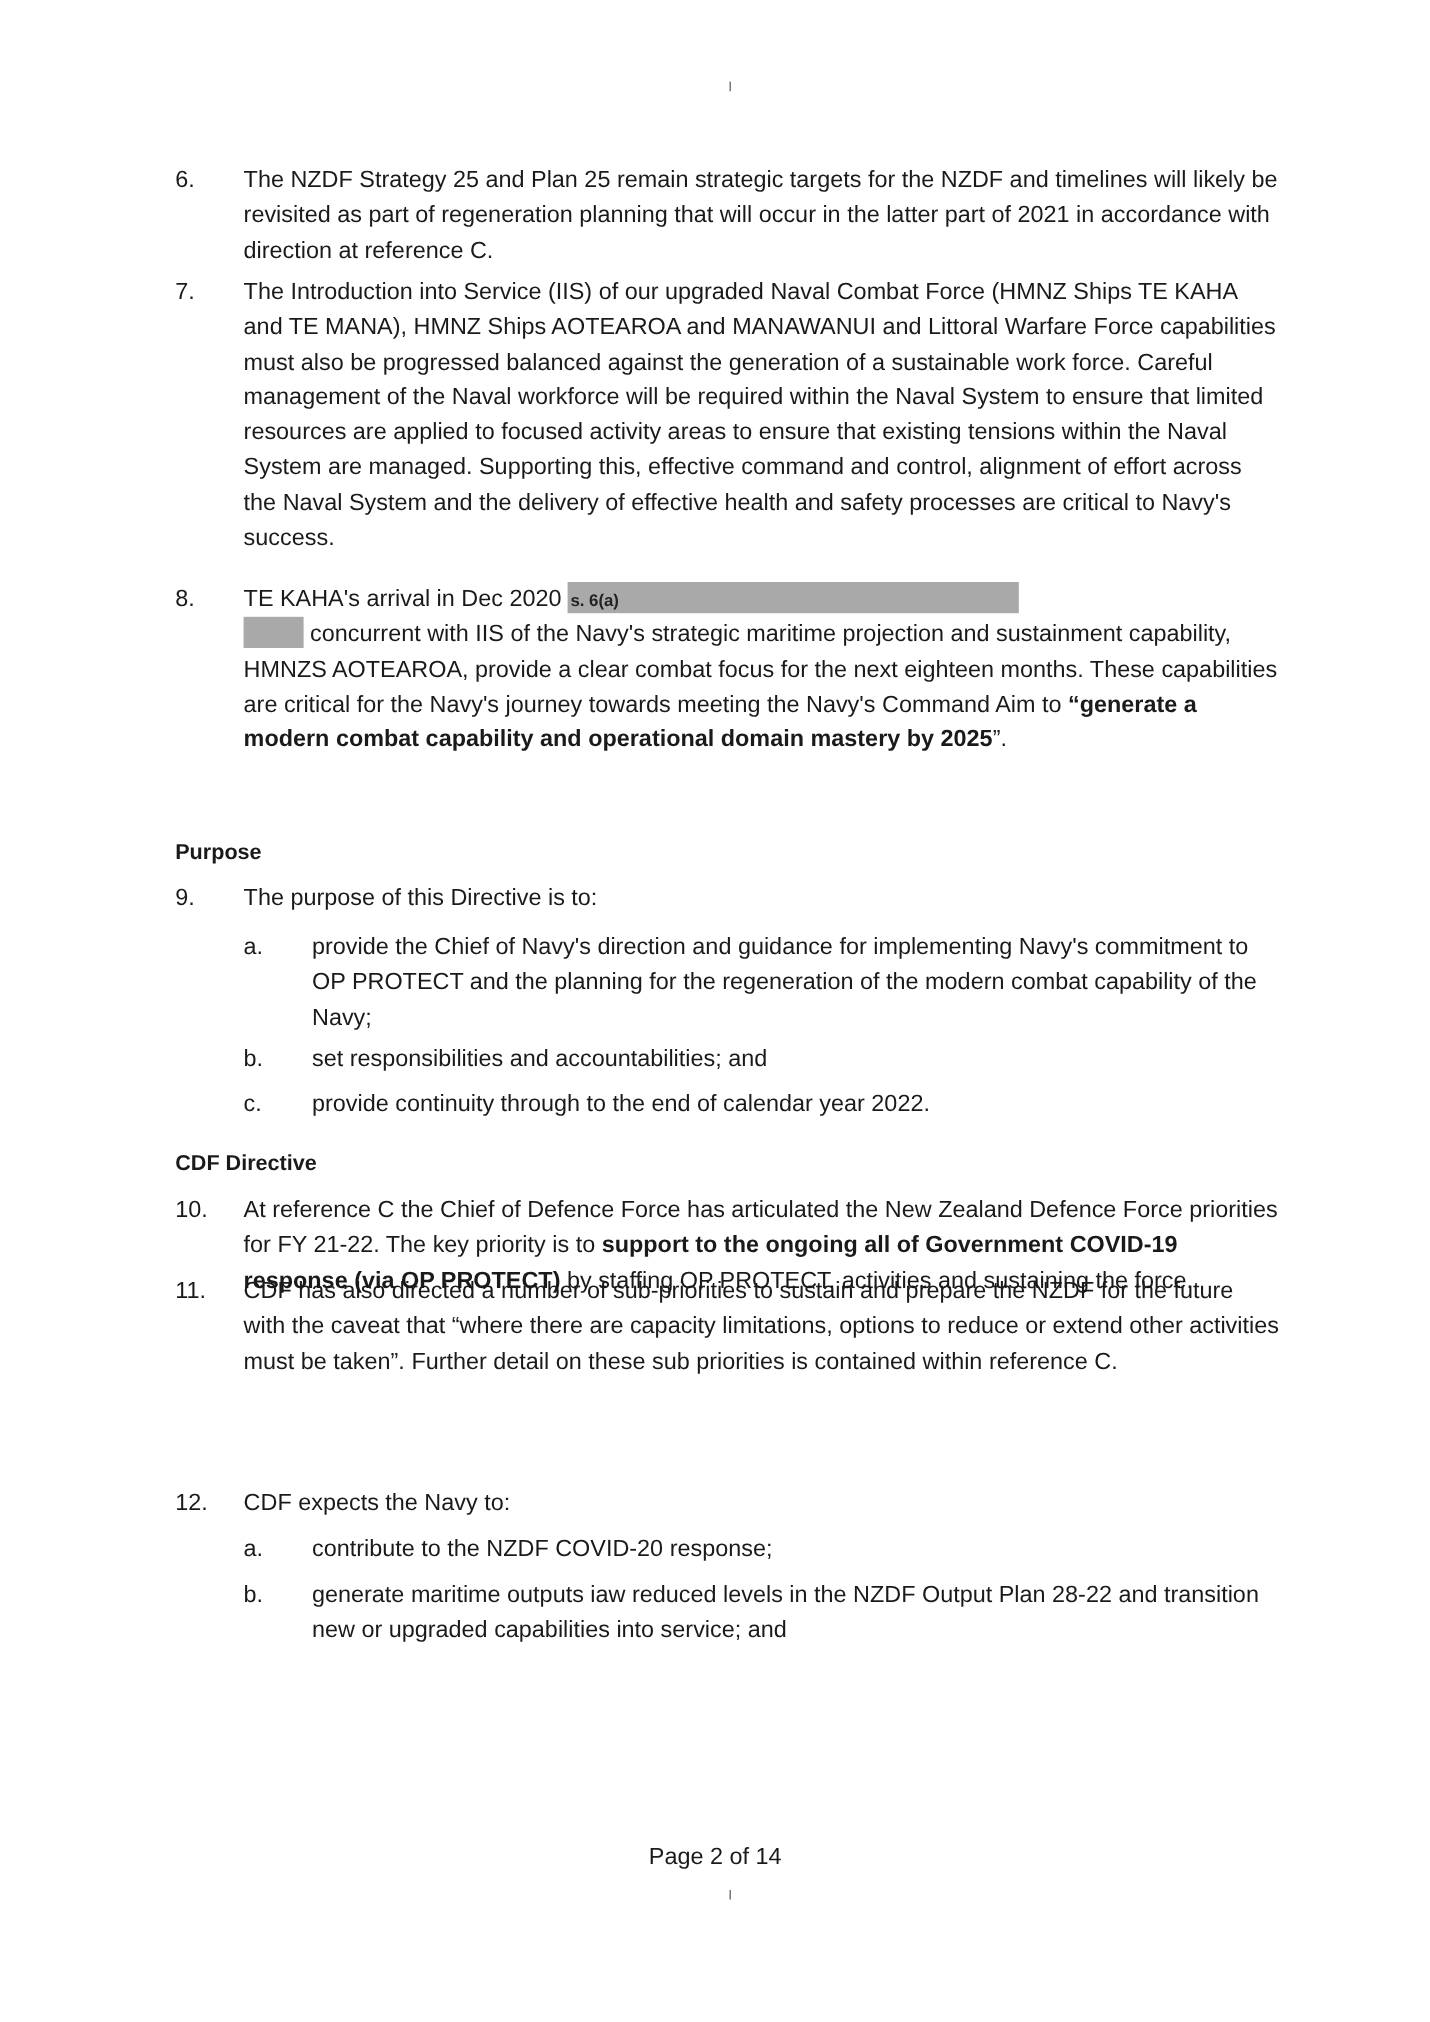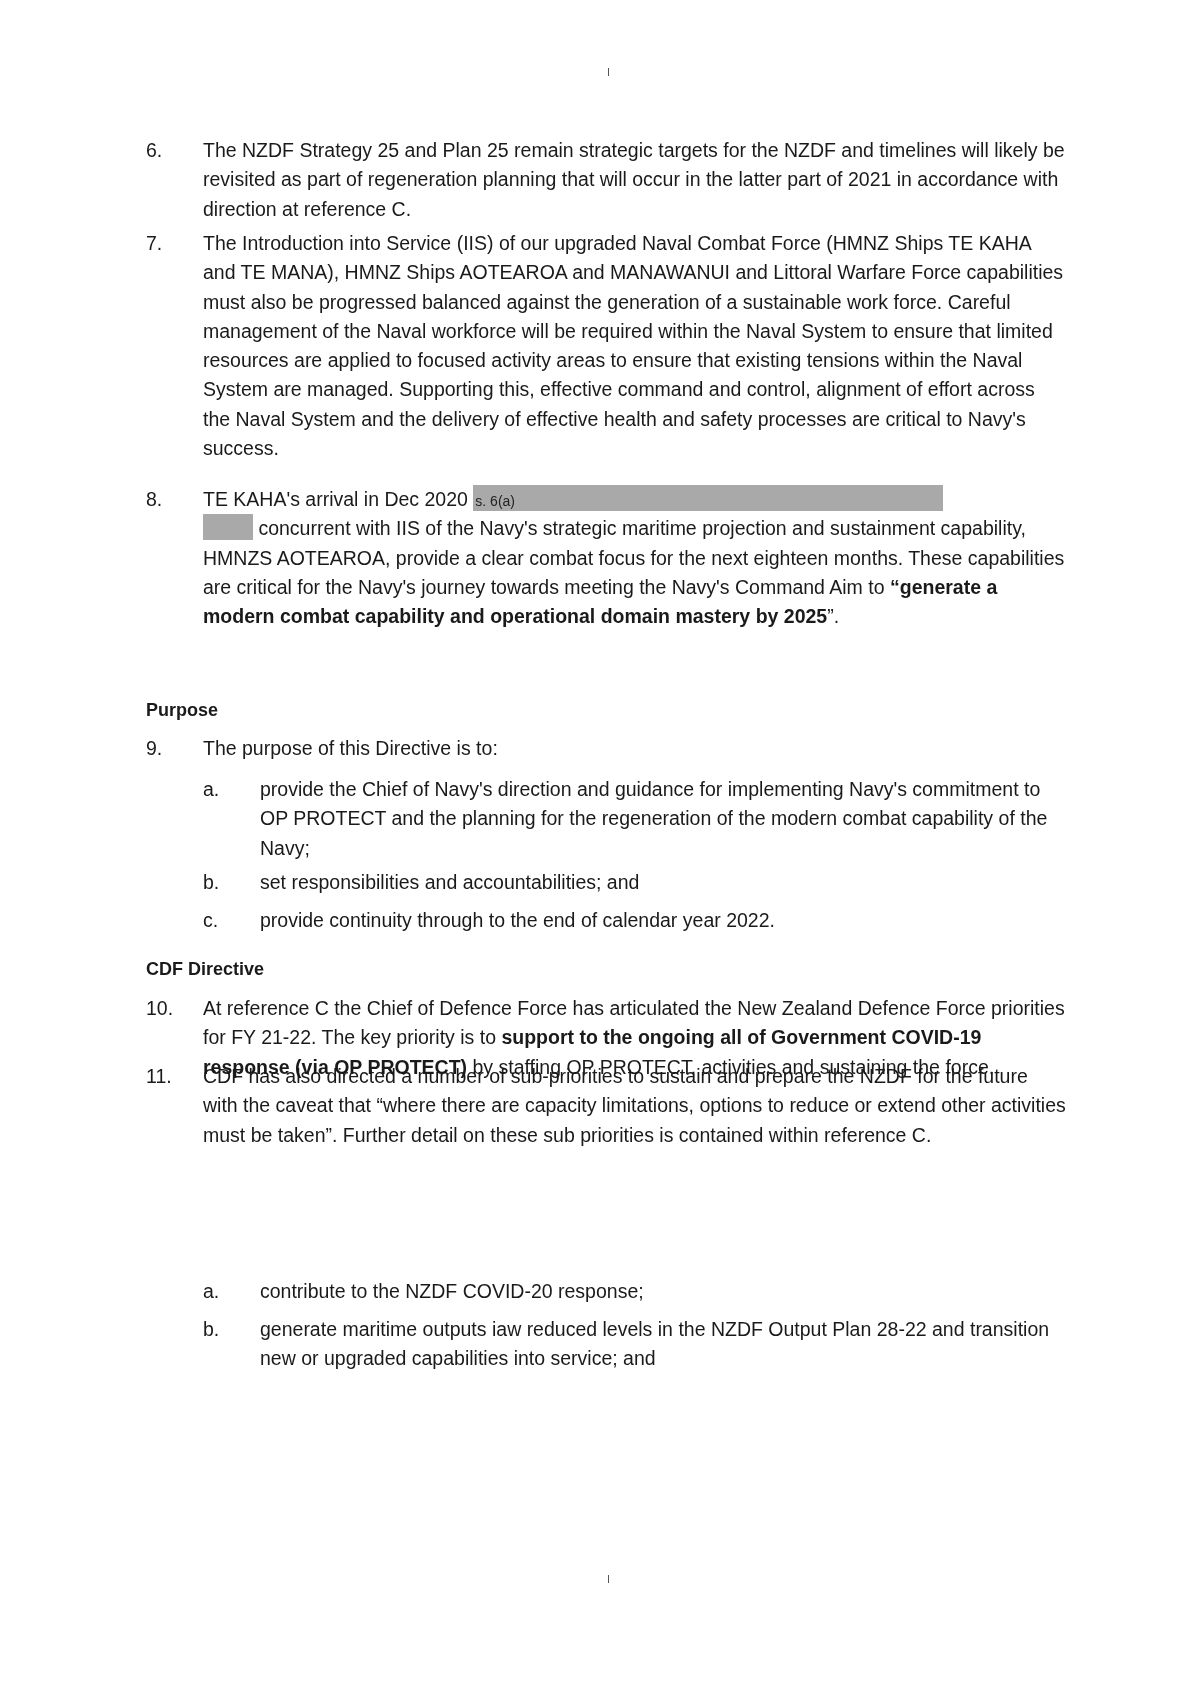--- a/index.html
+++ b/index.html
@@ -31,21 +31,21 @@
   </div>
 
   <div class="para" style="top:229px;">
     <span class="num">7.</span>
     <div class="body">The Introduction into Service (IIS) of our upgraded Naval Combat Force (HMNZ Ships TE KAHA and TE MANA), HMNZ Ships AOTEAROA and MANAWANUI and Littoral Warfare Force capabilities must also be progressed balanced against the generation of a sustainable work force.  Careful management of the Naval workforce will be required within the Naval System to ensure that limited resources are applied to focused activity areas to ensure that existing tensions within the Naval System are managed. Supporting this, effective command and control, alignment of effort across the Naval System and the delivery of effective health and safety processes are critical to Navy's success.</div>
   </div>
 
   <div class="para" style="top:485px;">
     <span class="num">8.</span>
     <div class="body">
-      <div><span>TE KAHA's arrival in Dec 2020</span> <span class="redact" style="width:470px;"><span class="redact-label">s. 6(a)</span></span></div>
+      <div><span>TE KAHA's arrival in Dec 2020</span> <span class="redact" style="width:376px;font-weight:bold;"><span class="redact-label">s. 6(a)</span></span></div>
       <div><span class="redact" style="width:50px;"></span>&nbsp;<span>concurrent with IIS of the Navy's strategic maritime projection and sustainment capability, HMNZS AOTEAROA, provide a clear combat focus for the next eighteen months.  These capabilities are critical for the Navy's journey towards meeting the Navy's Command Aim to </span><b>“</b><b>generate a modern combat capability and operational domain mastery by 2025</b><span>”.</span></div>
     </div>
   </div>
 
   <div class="heading" style="top:700px;">Purpose</div>
 
   <div class="para" style="top:734px;">
     <span class="num">9.</span>
     <div class="body">The purpose of this Directive is to:</div>
   </div>
@@ -68,24 +68,29 @@
   <div class="para" style="top:994px;">
     <span class="num">10.</span>
     <div class="body"><span>At reference C the Chief of Defence Force has articulated the New Zealand Defence Force priorities for FY 21-22.  The key priority is to </span><b>support to the ongoing all of Government COVID-19 response (via OP PROTECT)</b><span> by staffing OP PROTECT, activities and sustaining the force.</span></div>
   </div>
 
   <div class="para" style="top:1062px;">
     <span class="num">11.</span>
     <div class="body">CDF has also directed a number of sub-priorities to sustain and prepare the NZDF for the future with the caveat that “where there are capacity limitations, options to reduce or extend other activities must be taken”.  Further detail on these sub priorities is contained within reference C.</div>
   </div>
 
+  <div class="para" style="top:1238px;">
+    <span class="num">12.</span>
+    <div class="body">CDF expects the Navy to:</div>
+  </div>
 
   <div class="sub" style="top:1277px;">
     <span class="num">a.</span>
     <div class="body">contribute to the NZDF COVID-20 response;</div>
   </div>
   <div class="sub" style="top:1315px;">
     <span class="num">b.</span>
     <div class="body">generate maritime outputs iaw reduced levels in the NZDF Output Plan 28-22 and transition new or upgraded capabilities into service; and</div>
   </div>
 
+  <div class="footer">Page 2 of 14</div>
   <div class="tick" style="left:608px; top:1575px;"></div>
 </div>
 
 </body></html>

